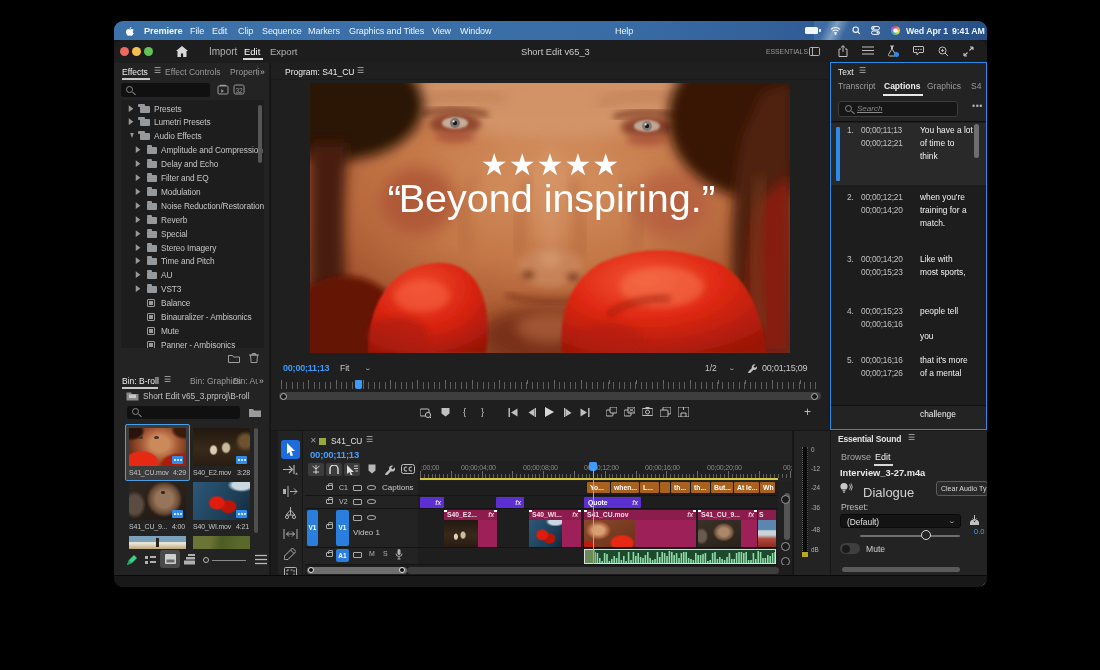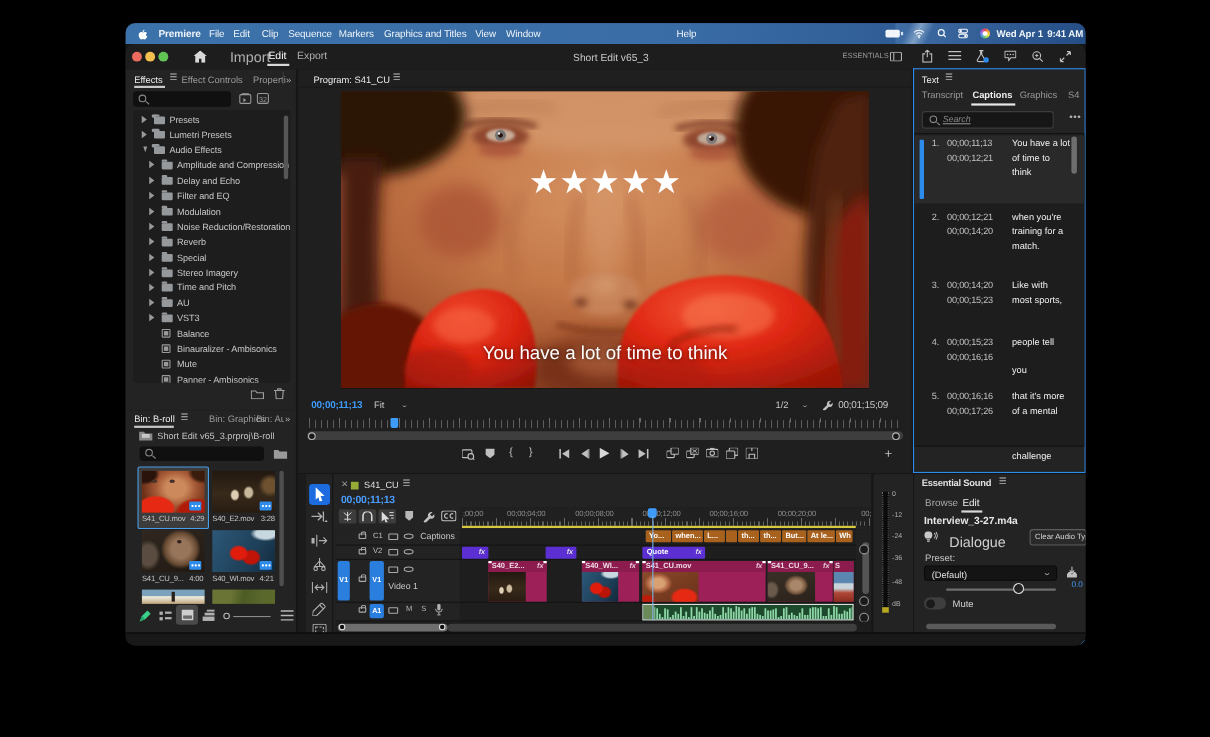--- a/index.html
+++ b/index.html
@@ -86,21 +86,21 @@
     <div class="mitem mbold" style="left:792px;font-size:8.8px;">Wed Apr 1</div>
     <div class="mitem mbold" style="left:838px;font-size:8.8px;">9:41 AM</div>
   </div>
   <div class="titlebar">
     <div class="tl" style="left:6px; background:#ec6a5e;"></div>
     <div class="tl" style="left:18px; background:#f5bf4f;"></div>
     <div class="tl" style="left:30px; background:#61c454;"></div>
     <svg class="abs" style="left:62px;top:6px;" width="12" height="11" viewBox="0 0 12 11">
         <path fill="#d8d8d8" d="M6 0L0 5h1.5v6h3.4V7.5h2.2V11h3.4V5H12z"></path>
       </svg>
-    <div class="ttxt" style="left:95px;font-size:13px;text-align:center;">Import</div>
+    <div class="ttxt" style="left:95px;font-size:10px;text-align:center;">Import</div>
     <div class="ttxt" style="left:130px;color:#fff;font-size:9.5px;">Edit</div>
     <div class="abs" style="left:129px;top:18px;width:20px;height:1.5px;background:#d8d8d8;"></div>
     <div class="ttxt" style="left:156px;font-size:9.5px;">Export</div>
     <div class="ttxt" style="left:407px;color:#c8c8c8;font-size:9.3px;">Short Edit v65_3</div>
     <div class="ttxt" style="left:652px;font-size:6.8px;color:#9a9a9a;">ESSENTIALS</div>
     <svg class="abs" style="left:695px;top:7px;" width="11" height="9" viewBox="0 0 11 9">
         <rect x=".5" y=".5" width="10" height="8" rx="1" fill="none" stroke="#b0b0b0"></rect>
         <line x1="3.5" y1="1" x2="3.5" y2="8" stroke="#b0b0b0"></line>
       </svg>
     <svg class="abs" style="left:724px;top:5px;" width="10" height="12" viewBox="0 0 10 12">
@@ -428,21 +428,21 @@
         <path d="M58 270 Q58 208 100 186 Q148 168 168 202 Q182 228 176 270 Z" fill="url(#gloveL)" filter="url(#b1)"></path>
         <ellipse cx="112" cy="213" rx="28" ry="16" fill="#ff6444" filter="url(#b3)" opacity=".6"></ellipse>
         <ellipse cx="88" cy="252" rx="30" ry="18" fill="#a81208" filter="url(#b3)" opacity=".6"></ellipse>
         <path d="M252 270 Q246 208 290 180 Q346 155 406 179 Q448 198 456 270 Z" fill="url(#gloveR)" filter="url(#b1)"></path>
         <ellipse cx="352" cy="204" rx="42" ry="20" fill="#ff7a52" filter="url(#b3)" opacity=".55"></ellipse>
         <path d="M298 232 Q322 214 360 216" stroke="#8a0c04" stroke-width="5" fill="none" filter="url(#b3)" opacity=".7"></path>
         <ellipse cx="300" cy="258" rx="34" ry="18" fill="#b01608" filter="url(#b3)" opacity=".55"></ellipse>
         <rect width="480" height="270" fill="#b84c20" opacity=".13"></rect>
       </svg>
       <div class="abs" style="left:0;top:64px;width:480px;text-align:center;color:#fff;font-size:30px;letter-spacing:1px;text-indent:1px;">★★★★★</div>
-      <div class="abs" style="left:0;top:228px;width:480px;text-align:center;color:#fff;font-size:17px;text-shadow:0 0 4px rgba(0,0,0,.6);">You have a lot of time to think</div>
+      <div class="abs" style="left:0;top:93px;width:480px;text-align:center;color:#fff;font-size:39.5px;white-space:nowrap;"><span style="font-size:41px;letter-spacing:-3px;vertical-align:-2px;">“ </span>Beyond inspiring.<span style="font-size:41px;letter-spacing:-3px;vertical-align:-2px;">”</span></div>
     </div>
     <div class="abs" style="left:12px;top:300px;font-size:9px;font-weight:bold;color:#3f9bfa;letter-spacing:-.2px;">00;00;11;13</div>
     <div class="abs" style="left:69px;top:300px;font-size:8.5px;color:#c8c8c8;">Fit</div>
     <div class="abs" style="left:94px;top:301px;font-size:6.5px;color:#b0b0b0;transform:scale(1.4,.9);">⌄</div>
     <div class="abs" style="left:434px;top:300px;font-size:8.5px;color:#c8c8c8;">1/2</div>
     <div class="abs" style="left:458px;top:301px;font-size:6.5px;color:#b0b0b0;transform:scale(1.4,.9);">⌄</div>
     <svg class="abs" style="left:476px;top:300px;" width="10" height="10" viewBox="0 0 10 10">
         <path d="M8.5 1.5a2.8 2.8 0 0 0-3.6 3.6L1.5 8.5a1.1 1.1 0 0 0 1.6 1.6l3.4-3.4a2.8 2.8 0 0 0 3.6-3.6L8 5 6.4 3.4z" fill="#c0c0c0" transform="rotate(0 5 5)"></path>
       </svg>
     <div class="abs" style="left:491px;top:300px;font-size:9px;color:#c8c8c8;letter-spacing:-.2px;">00;01;15;09</div>

